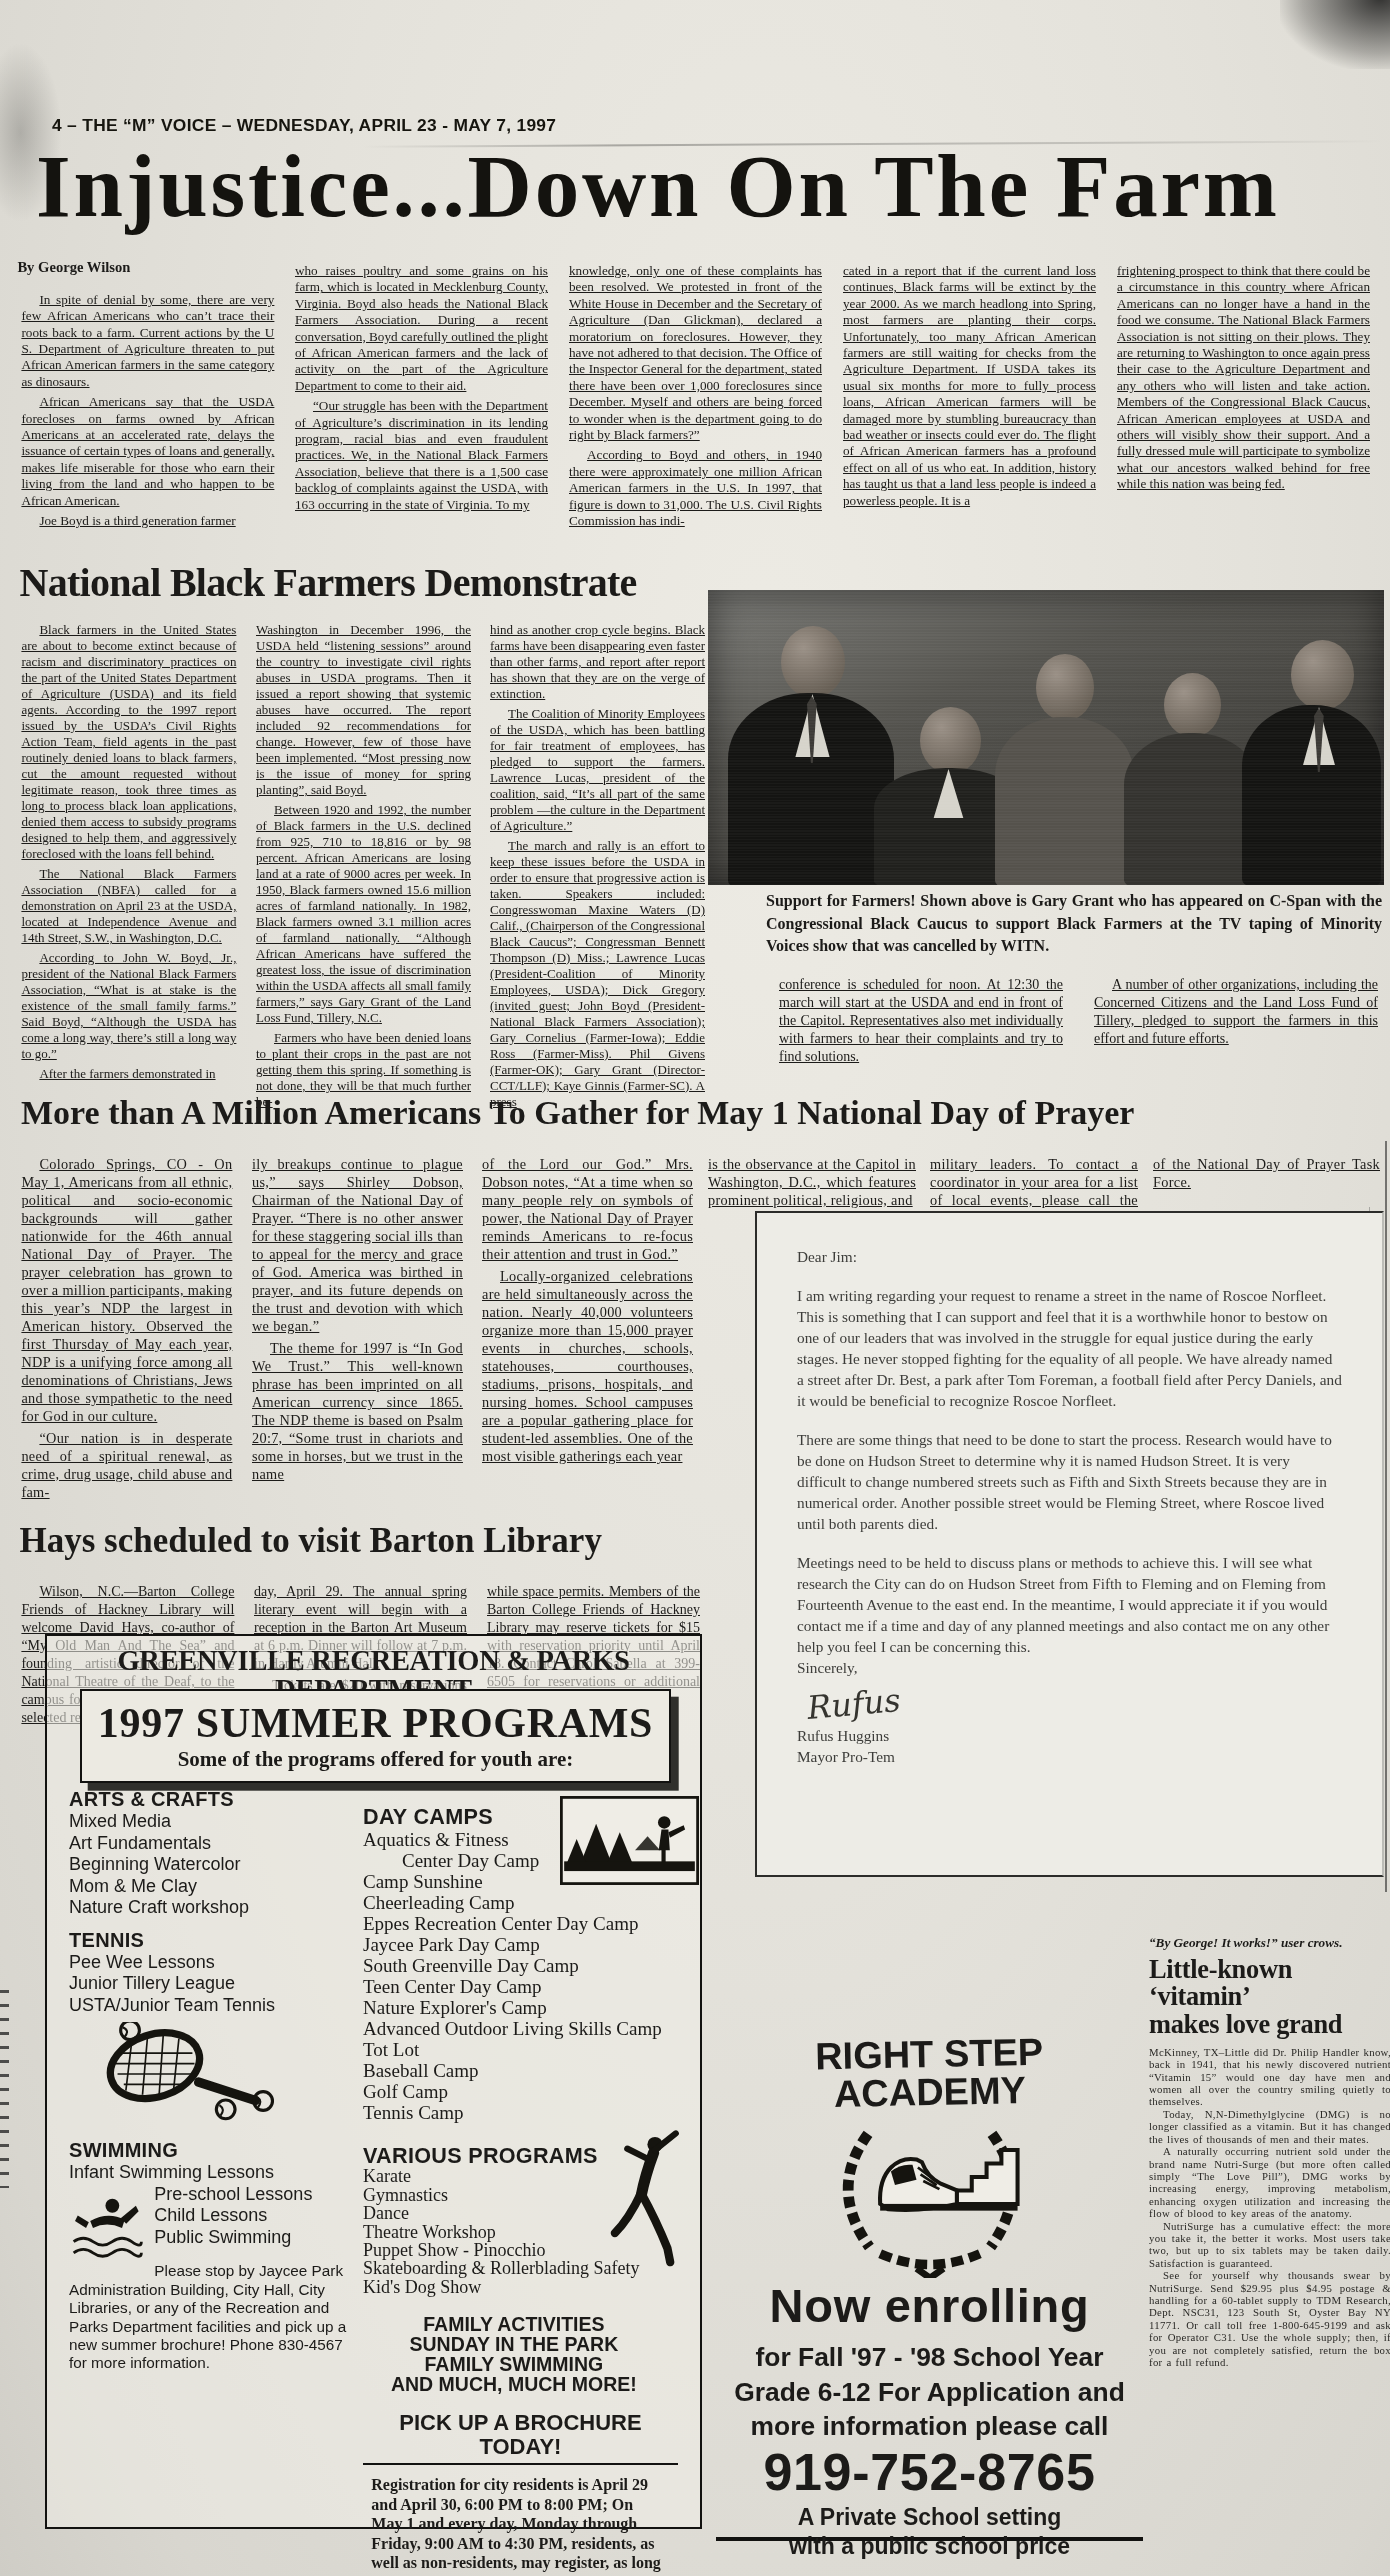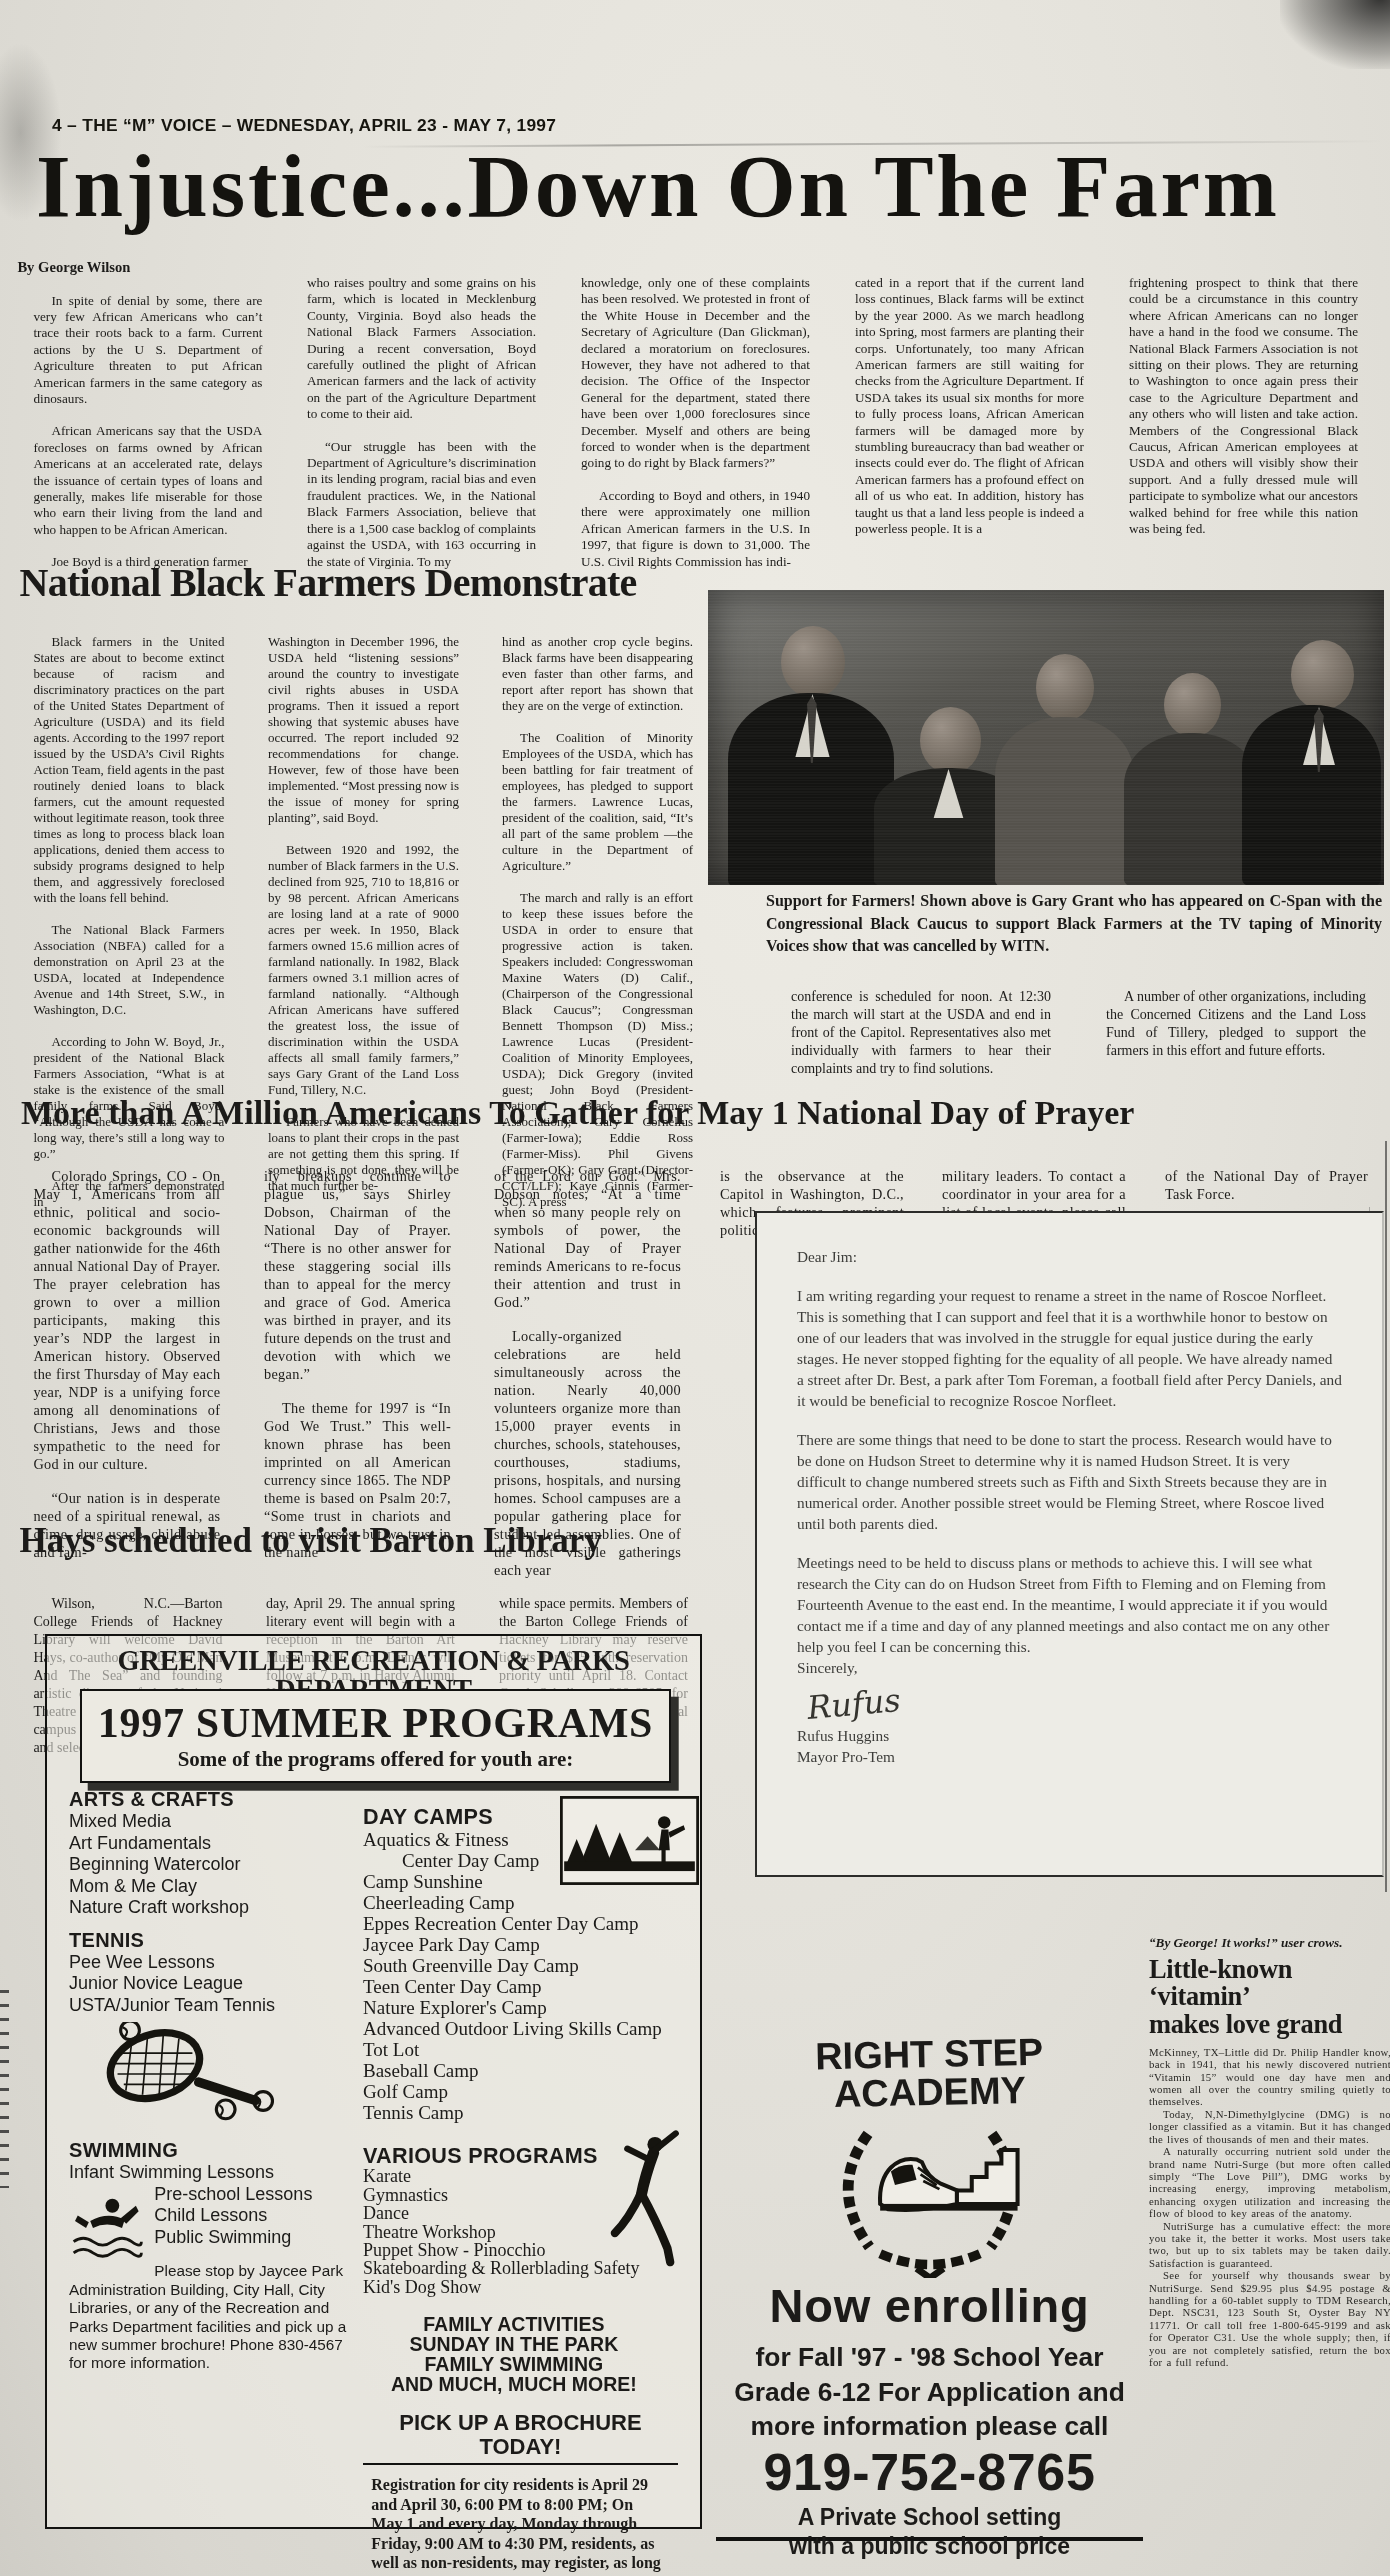--- a/index.html
+++ b/index.html
@@ -21,21 +21,21 @@
   
   .masthead{position:absolute;left:52px;top:117px;font:bold 17.4px/1 "Liberation Sans",sans-serif;letter-spacing:0.3px;color:#16150f;}
   .headline1{position:absolute;left:36px;top:135px;width:1353px;margin:0;white-space:nowrap;
              font:bold 89px/1.15 "Liberation Serif",serif;letter-spacing:2.8px;color:#14130f;}
   .h2{position:absolute;left:19.5px;top:563px;margin:0;white-space:nowrap;font:bold 40px/1 "Liberation Serif",serif;letter-spacing:-0.7px;}
   .h3{position:absolute;left:21px;top:1096px;margin:0;white-space:nowrap;font:bold 34px/1 "Liberation Serif",serif;}
   .h4{position:absolute;left:19.5px;top:1523px;margin:0;white-space:nowrap;font:bold 35px/1 "Liberation Serif",serif;}
 
   
   .col{position:absolute;text-align:justify;}
-  .col p{margin:16px;text-indent:18px;}
+  .col p{margin:4px;text-indent:18px;text-decoration:underline;}
   .cont p:first-child{text-indent:0;}
   .a1col{top:259px;width:261px;font-size:13.2px;line-height:16.4px;}
   .byline{font:bold 14.6px/1.2 "Liberation Serif",serif;margin-bottom:15.3px;}
   .a2col{top:618px;width:223px;font-size:13px;line-height:16px;}
   .a3col{top:1151px;width:219px;font-size:14.3px;line-height:18px;letter-spacing:0.3px;}
   .a4col{top:1579px;width:221px;font-size:14px;line-height:18px;}
 
   
   .photo{position:absolute;left:708px;top:590px;width:676px;height:295px;overflow:hidden;
          background:linear-gradient(160deg,#7a7a76 0%,#55544f 35%,#2e2d2a 100%);box-shadow:inset 0 0 42px rgba(0,0,0,.55);}
@@ -277,21 +277,21 @@
           <div>Beginning Watercolor</div>
           <div>Mom &amp; Me Clay</div>
           <div>Nature Craft workshop</div>
         </div>
 
 
       <div class="tennisblk">
         <div class="sec-head">TENNIS</div>
         <div class="sec-items">
             <div>Pee Wee Lessons</div>
-            <div>Junior Novice League</div>
+            <div>Junior Tillery League</div>
             <div>USTA/Junior Team Tennis</div>
           </div>
         <svg class="racket" width="209" height="104" viewBox="0 0 200 100">
           <g stroke="#15140f" fill="none">
             <ellipse cx="62" cy="42" rx="44" ry="30" stroke-width="7" transform="rotate(-18 62 42)"></ellipse>
             <g stroke-width="1.6">
               <path d="M26 30 L98 30 M24 40 L100 40 M26 50 L98 50 M32 60 L92 60"></path>
               <path d="M40 16 L34 66 M55 12 L50 70 M70 12 L66 70 M85 16 L80 64"></path>
             </g>
             <rect x="100" y="52" width="66" height="9" rx="4" transform="rotate(18 100 56)" fill="#15140f" stroke="none"></rect>

